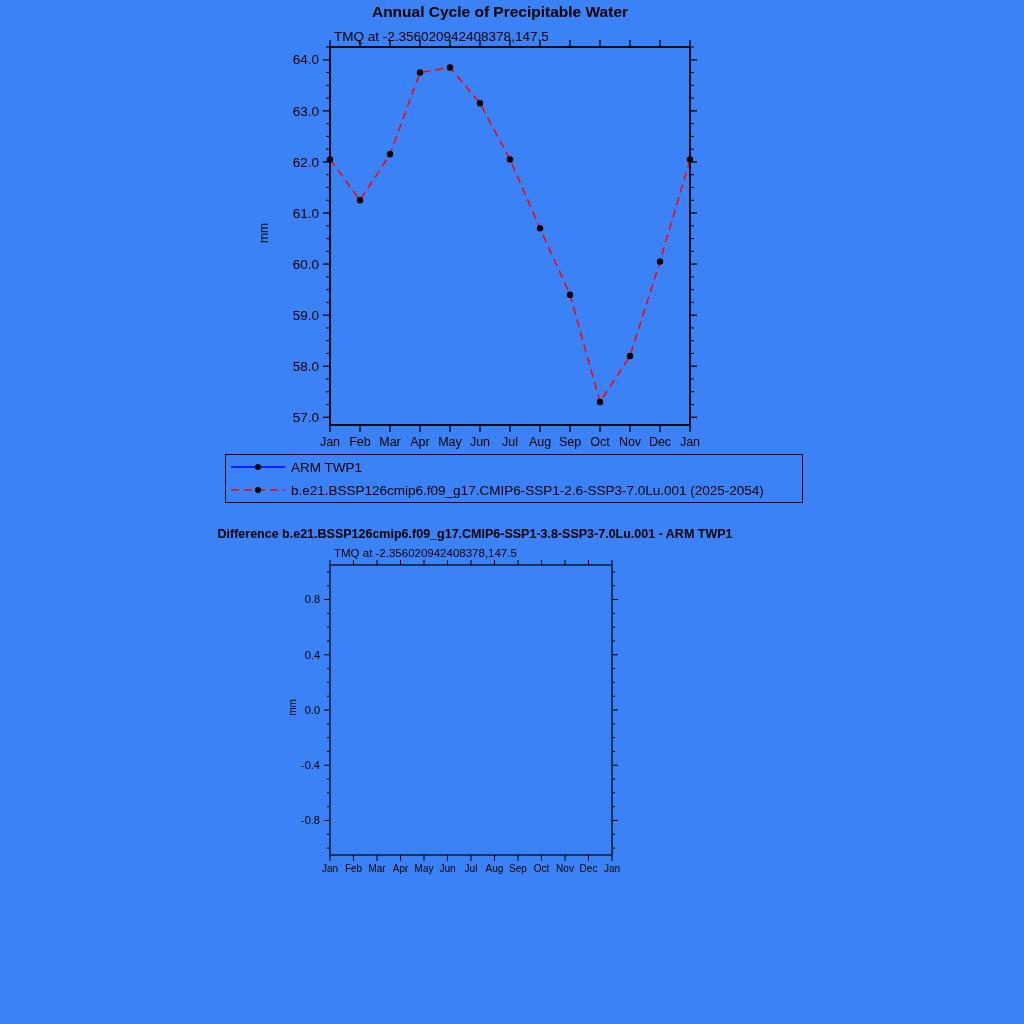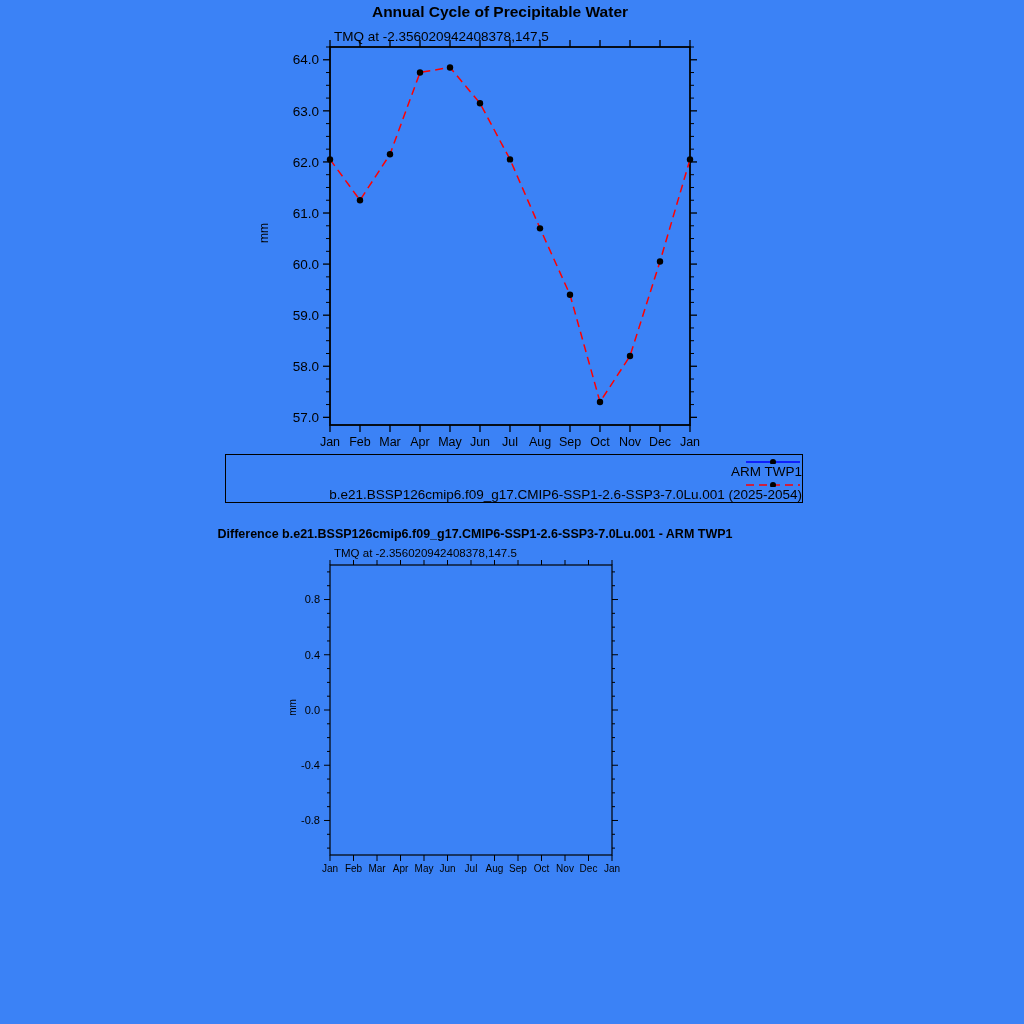--- a/index.html
+++ b/index.html
@@ -8,21 +8,21 @@
   .abs{position:absolute;}
   .chart-title{font-weight:bold;text-align:center;}
   .t1{left:280px;top:3px;width:440px;font-size:15.5px;}
   .s1{left:334px;top:29px;font-size:13.5px;}
   .yl1{left:254px;top:226px;font-size:12px;transform:rotate(-90deg);}
   .t2{left:137px;top:527px;width:676px;font-size:12.5px;}
   .s2{left:334px;top:547px;font-size:11.5px;}
   .yl2{left:284px;top:702px;font-size:10px;transform:rotate(-90deg);}
   .legend{left:225px;top:454px;width:578px;height:49px;border:1px solid #000;
           display:flex;flex-direction:column;justify-content:center;box-sizing:border-box;}
-  .legend-row{display:flex;align-items:flex-end;height:23px;padding-left:3px;flex-direction:column;}
+  .legend-row{display:flex;align-items:center;height:23px;padding-left:3px;}
   .legend-label{font-size:13.5px;margin-left:4px;white-space:nowrap;}
   svg{position:absolute;}
   svg text{font-family:"Liberation Sans", sans-serif;fill:#000;}
 </style>
 </head>
 <body>
 
 <div class="page">
 
   <div class="abs chart-title t1">Annual Cycle of Precipitable Water</div>
@@ -163,21 +163,21 @@
     </div>
     <div class="legend-row">
       <svg id="legend-sample-1" style="position:static;" width="58" height="12">
           <line x1="2" y1="6" x2="56" y2="6" stroke="#ff0000" stroke-width="1.5" stroke-dasharray="8,5"></line>
           <circle cx="29" cy="6" r="3" fill="#000"></circle>
         </svg>
       <span class="legend-label">b.e21.BSSP126cmip6.f09_g17.CMIP6-SSP1-2.6-SSP3-7.0Lu.001 (2025-2054)</span>
     </div>
   </div>
 
-  <div class="abs chart-title t2">Difference b.e21.BSSP126cmip6.f09_g17.CMIP6-SSP1-2.6-SSP3-7.0Lu.001 - ARM TWP1</div>
+  <div class="abs chart-title t2">Difference b.e21.BSSP126cmip6.f09_g17.CMIP6-SSP1-3.8-SSP3-7.0Lu.001 - ARM TWP1</div>
   <div class="abs s2">TMQ at -2.356020942408378,147.5</div>
   <div class="abs yl2">mm</div>
   <svg id="plot2" style="left:280px;top:560px;" width="400" height="325">
       <line x1="50" x2="47" y1="288.0952380952381" y2="288.0952380952381" stroke="#000" stroke-width="1"></line>
       <line x1="332" x2="335" y1="288.0952380952381" y2="288.0952380952381" stroke="#000" stroke-width="1"></line>
       <line x1="50" x2="47" y1="274.2857142857143" y2="274.2857142857143" stroke="#000" stroke-width="1"></line>
       <line x1="332" x2="335" y1="274.2857142857143" y2="274.2857142857143" stroke="#000" stroke-width="1"></line>
       <line x1="50" x2="47" y1="246.66666666666666" y2="246.66666666666666" stroke="#000" stroke-width="1"></line>
       <line x1="332" x2="335" y1="246.66666666666666" y2="246.66666666666666" stroke="#000" stroke-width="1"></line>
       <line x1="50" x2="47" y1="232.85714285714286" y2="232.85714285714286" stroke="#000" stroke-width="1"></line>

